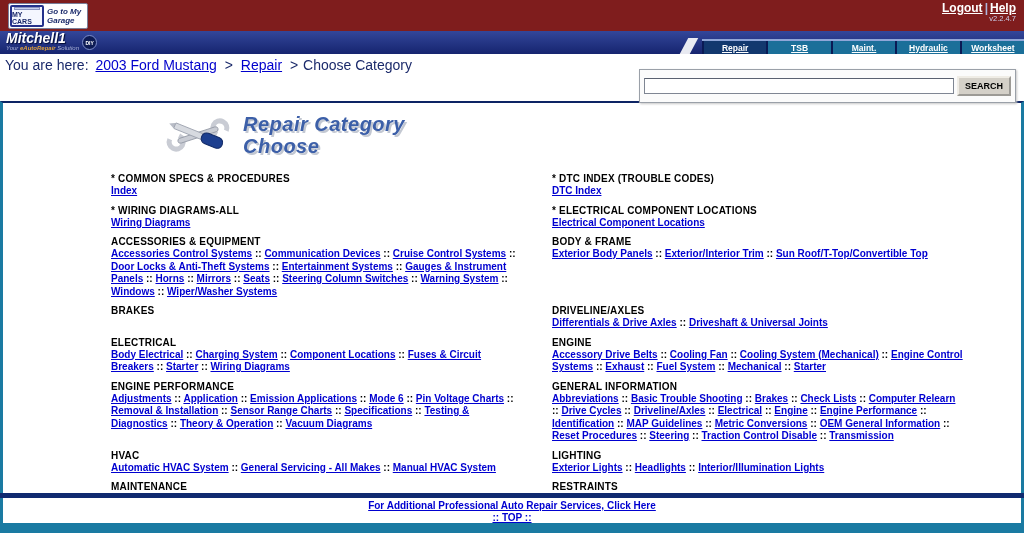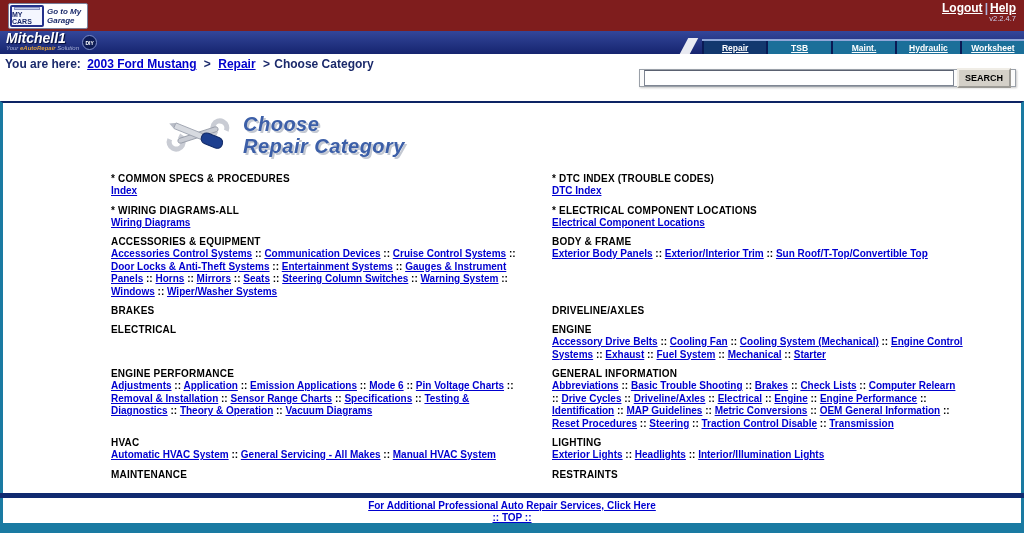--- a/index.html
+++ b/index.html
@@ -65,25 +65,25 @@
   }
   .tab {
     flex:1 1 0; background:#1b6f99; border-left:2px solid #0a1a55;
     display:flex; align-items:center; justify-content:center; cursor:pointer;
   }
   .tab.active { background:#12386e; }
   .tab span { color:#fff; font-size:8.5px; font-weight:bold; text-decoration:underline; white-space:nowrap; }
 
   
   .headzone { position:relative; background:#fff; flex:0 0 auto; height:47px; }
-  .crumbrow { padding:3px 0 0 5px; font-size:12px; font-weight:bold; color:#1b2a6b; }
+  .crumbrow { padding:3px 0 0 5px; font-size:14px; font-weight:normal; color:#1b2a6b; }
   .crumbrow a { color:#0000cc; text-decoration:underline; margin:0 3px; }
   .crumbrow .bsep { color:#1b2a6b; margin:0 1px; }
   .search-panel {
-    position:absolute; right:8px; top:15px; height:18px;
+    position:absolute; right:8px; top:15px; height:34px;
     border:1px solid #9aa0a8; background:#fbfbfb; box-shadow:1px 1px 2px #c8c8c8;
     display:flex; align-items:center; padding:0 4px;
   }
   .search-input {
     width:310px; height:16px; border:1px solid #7f8693; border-top-color:#5a6170;
     font-size:10px; padding:0 3px; background:#fff;
   }
   .search-btn {
     margin-left:3px; height:20px; background:#d4d0c8; border:2px outset #f0ede6;
     font-size:9px; font-weight:bold; color:#000; padding:0 6px; cursor:pointer;
@@ -203,22 +203,22 @@
           <circle cx="56" cy="24" r="7" fill="none" stroke="#c9ccd4" stroke-width="5" stroke-dasharray="33 11" stroke-dashoffset="28"></circle>
           <rect x="12" y="21.5" width="42" height="5" rx="2.5" fill="#c9ccd4" stroke="#9197a3" stroke-width="0.8"></rect>
         </g>
         <g transform="rotate(22 33 24)">
           <polygon points="2,24 9,20.5 9,27.5" fill="#b8bcc6"></polygon>
           <rect x="8" y="21" width="30" height="6" rx="1" fill="#d7dae0" stroke="#9aa0ac" stroke-width="0.8"></rect>
           <rect x="37" y="18.5" width="22" height="11" rx="5" fill="#1d3f8f" stroke="#122a66" stroke-width="1"></rect>
         </g>
       </svg>
       <div class="heading-text">
+        <div class="heading-line">Repair Category</div>
         <div class="heading-line">Choose</div>
-        <div class="heading-line">Repair Category</div>
       </div>
     </div>
     <div class="cat-grid">
         <div class="cat-cell">
           <div class="cat-title">* COMMON SPECS &amp; PROCEDURES</div>
           <div class="cat-links"><a href="#">Index</a></div>
         </div>
         <div class="cat-cell">
           <div class="cat-title">* DTC INDEX (TROUBLE CODES)</div>
           <div class="cat-links"><a href="#">DTC Index</a></div>
@@ -237,23 +237,25 @@
         </div>
         <div class="cat-cell">
           <div class="cat-title">BODY &amp; FRAME</div>
           <div class="cat-links"><a href="#">Exterior Body Panels</a><span class="sep"> :: </span><a href="#">Exterior/Interior Trim</a><span class="sep"> :: </span><a href="#">Sun Roof/T-Top/Convertible Top</a></div>
         </div>
         <div class="cat-cell">
           <div class="cat-title">BRAKES</div>
         </div>
         <div class="cat-cell">
           <div class="cat-title">DRIVELINE/AXLES</div>
+          <div class="cat-links"><a href="#">Differentials &amp; Drive Axles</a><span class="sep"> :: </span><a href="#">Driveshaft &amp; Universal Joints</a></div>
         </div>
         <div class="cat-cell">
           <div class="cat-title">ELECTRICAL</div>
+          <div class="cat-links"><a href="#">Body Electrical</a><span class="sep"> :: </span><a href="#">Charging System</a><span class="sep"> :: </span><a href="#">Component Locations</a><span class="sep"> :: </span><a href="#">Fuses &amp; Circuit Breakers</a><span class="sep"> :: </span><a href="#">Starter</a><span class="sep"> :: </span><a href="#">Wiring Diagrams</a></div>
         </div>
         <div class="cat-cell">
           <div class="cat-title">ENGINE</div>
           <div class="cat-links"><a href="#">Accessory Drive Belts</a><span class="sep"> :: </span><a href="#">Cooling Fan</a><span class="sep"> :: </span><a href="#">Cooling System (Mechanical)</a><span class="sep"> :: </span><a href="#">Engine Control Systems</a><span class="sep"> :: </span><a href="#">Exhaust</a><span class="sep"> :: </span><a href="#">Fuel System</a><span class="sep"> :: </span><a href="#">Mechanical</a><span class="sep"> :: </span><a href="#">Starter</a></div>
         </div>
         <div class="cat-cell">
           <div class="cat-title">ENGINE PERFORMANCE</div>
           <div class="cat-links"><a href="#">Adjustments</a><span class="sep"> :: </span><a href="#">Application</a><span class="sep"> :: </span><a href="#">Emission Applications</a><span class="sep"> :: </span><a href="#">Mode 6</a><span class="sep"> :: </span><a href="#">Pin Voltage Charts</a><span class="sep"> :: </span><a href="#">Removal &amp; Installation</a><span class="sep"> :: </span><a href="#">Sensor Range Charts</a><span class="sep"> :: </span><a href="#">Specifications</a><span class="sep"> :: </span><a href="#">Testing &amp; Diagnostics</a><span class="sep"> :: </span><a href="#">Theory &amp; Operation</a><span class="sep"> :: </span><a href="#">Vacuum Diagrams</a></div>
         </div>
         <div class="cat-cell">

